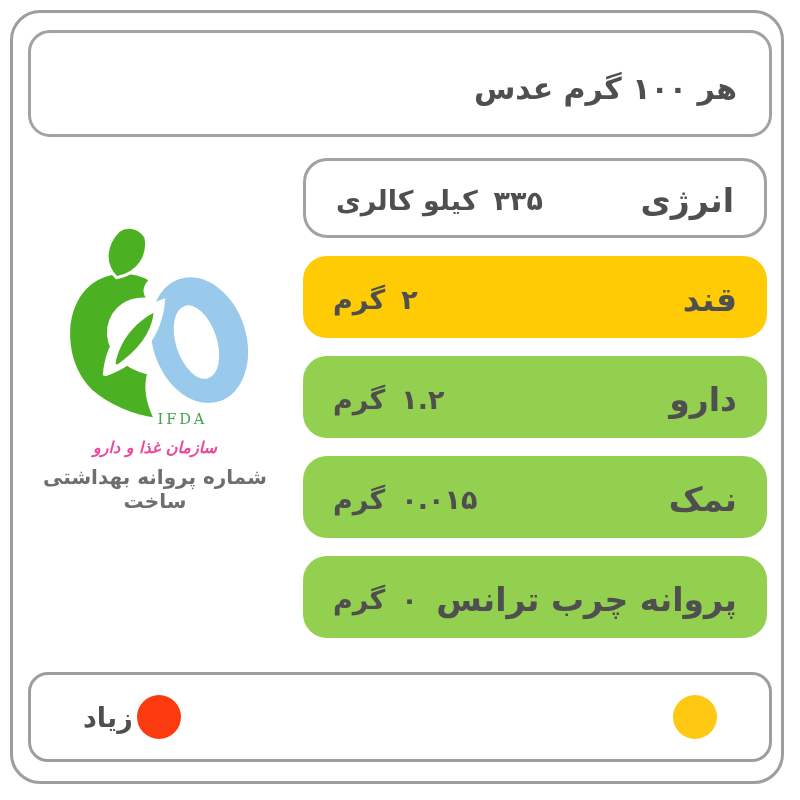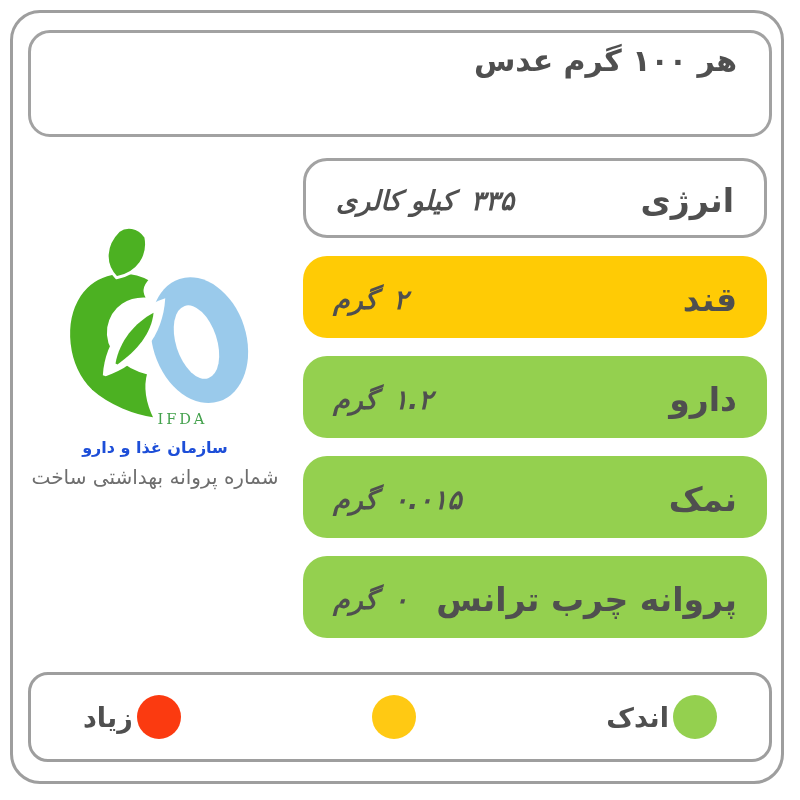--- a/index.html
+++ b/index.html
@@ -2,42 +2,42 @@
 <html lang="fa"><head>
 <meta charset="utf-8">
 <style>
   html,body{margin:0;padding:0;background:#fff;}
   body{width:800px;height:800px;position:relative;overflow:hidden;
        font-family:"DejaVu Sans",sans-serif;color:#4F4F4F;}
   .frame{position:absolute;left:10px;top:10px;width:774px;height:774px;
          border:3px solid #9E9E9E;border-radius:30px;box-sizing:border-box;background:#fff;}
   .header-box{position:absolute;left:28px;top:30px;width:744px;height:107px;
          border:3px solid #A2A2A2;border-radius:22px;box-sizing:border-box;
-         display:flex;justify-content:flex-start;
+         display:flex;align-items:center;justify-content:flex-start;
          direction:rtl;padding:10px 32px 0 32px;}
   .header-box .title{font-size:30px;font-weight:bold;}
   .row{position:absolute;left:303px;width:464px;height:82px;border-radius:24px;
        box-sizing:border-box;display:flex;align-items:center;justify-content:space-between;
        direction:rtl;padding:4px 30px 0 30px;}
   .row .lbl{font-size:33px;font-weight:bold;white-space:nowrap;}
   .vgroup{display:flex;direction:rtl;align-items:center;gap:16px;}
-  .vgroup .val,.vgroup .unit{font-size:27px;font-weight:bold;white-space:nowrap;font-style:italic;}
+  .vgroup .val,.vgroup .unit{font-size:27px;font-weight:bold;white-space:nowrap;}
   .row-energy{top:158px;height:80px;background:#fff;border:3px solid #A2A2A2;}
   .row-1{top:256px;} .row-2{top:356px;} .row-3{top:456px;} .row-4{top:556px;}
   .legend-box{position:absolute;left:28px;top:672px;width:744px;height:90px;
        border:3px solid #9E9E9E;border-radius:20px;box-sizing:border-box;
        display:flex;direction:rtl;align-items:center;justify-content:space-between;
        padding:0 52px;}
   .legend-item{display:flex;direction:rtl;align-items:center;gap:4px;}
   .legend-dot{width:44px;height:44px;border-radius:50%;}
   .legend-label{font-size:27px;font-weight:bold;}
   .cert{position:absolute;left:20px;top:220px;width:270px;text-align:center;}
   .cert svg{display:block;margin:0 auto;}
-  .org-name{margin-top:6px;font-size:16px;font-weight:bold;color:#1d4ed8;direction:rtl;}
-  .license{margin-top:8px;font-size:20px;font-weight:normal;color:#6E6E6E;direction:rtl;}
+  .org-name{margin-top:6px;font-size:16px;font-weight:bold;color:#ec4899;direction:rtl;font-style:italic;}
+  .license{margin-top:8px;font-size:20px;font-weight:bold;color:#6E6E6E;direction:rtl;}
 </style>
 </head>
 <body>
 
 <div class="frame"></div>
 
 <div class="header-box">
   <span class="title">هر ۱۰۰ گرم عدس</span>
 </div>
 
@@ -99,23 +99,19 @@
 
     <path d="M 59,146 C 63,123 79,104 98,94 C 96,115 81,133 61,147 Z" fill="#4CB122"></path>
     <text x="102" y="208" font-family="DejaVu Serif, serif" font-size="15" letter-spacing="3" fill="#43A14C">IFDA</text>
   </svg>
   <div class="org-name">سازمان غذا و دارو</div>
   <div class="license">شماره پروانه بهداشتی ساخت</div>
 </div>
 
 <div class="legend-box">
   <div class="legend-item">
-    <span class="legend-dot" style="background-color: rgb(148, 208, 79);"></span>
-    <span class="legend-label">اندک</span>
-  </div>
-  <div class="legend-item">
     <span class="legend-dot" style="background-color: rgb(255, 201, 19);"></span>
   </div>
   <div class="legend-item">
     <span class="legend-dot" style="background-color: rgb(251, 58, 16);"></span>
     <span class="legend-label">زیاد</span>
   </div>
 </div>
 
 </body></html>

